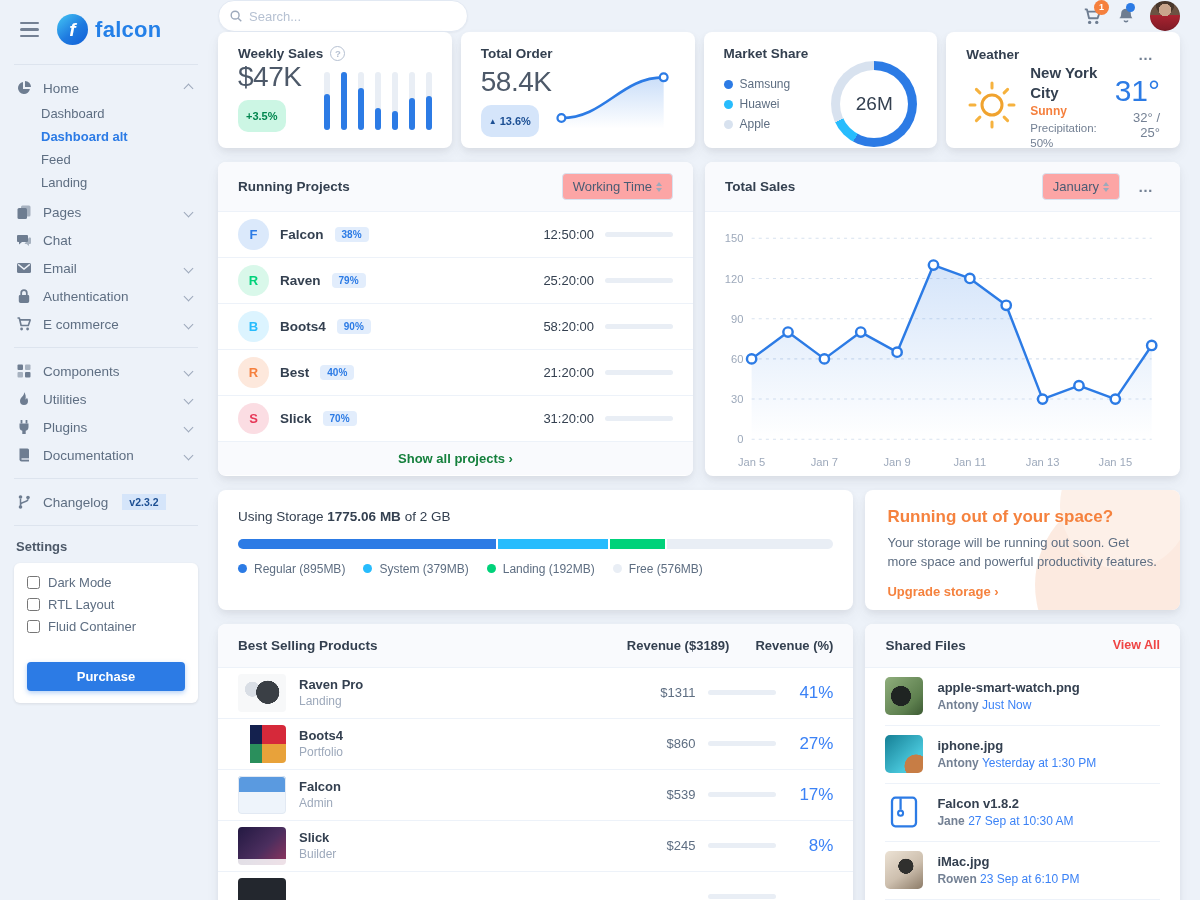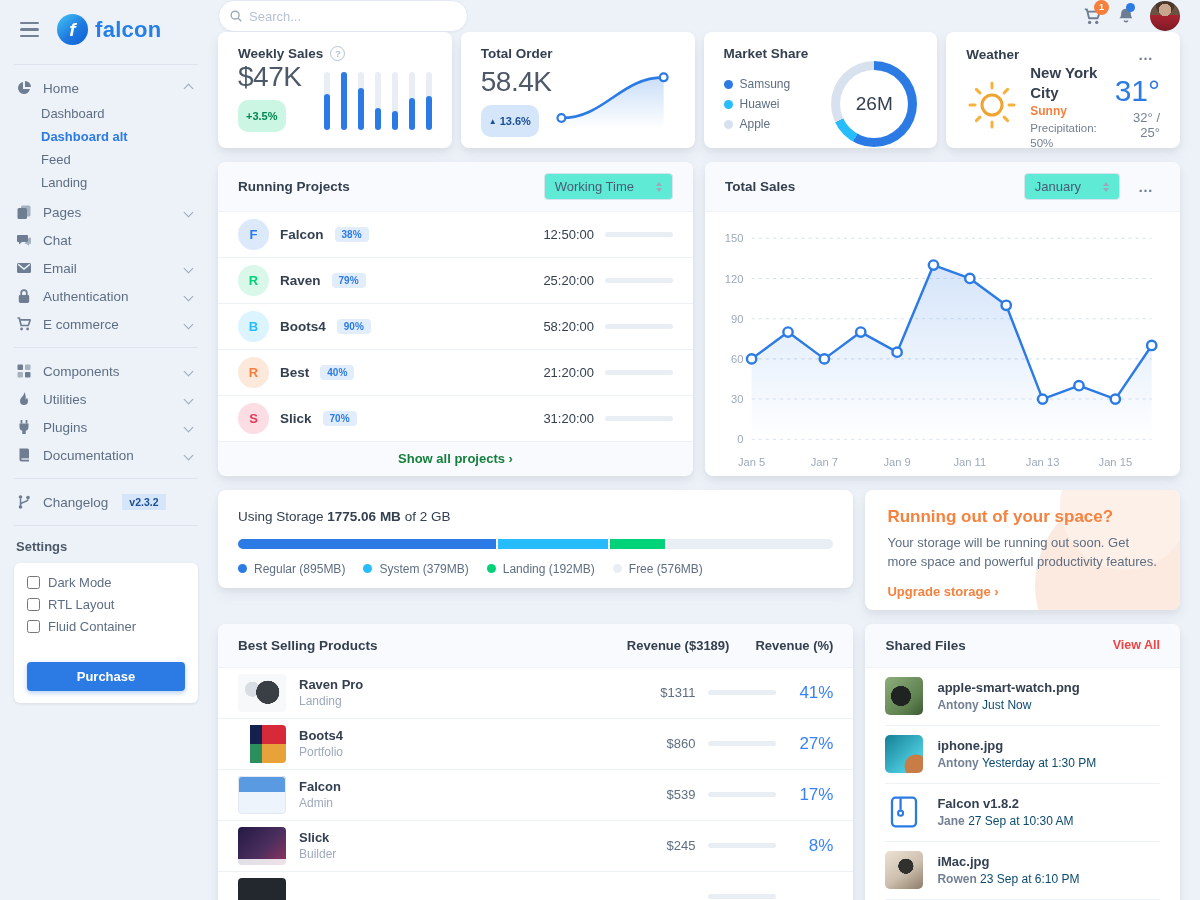--- a/index.html
+++ b/index.html
@@ -104,22 +104,22 @@
   .weather-city { font-size:15px; font-weight:bold; color:#344050; }
   .weather-cond { color:#f5803e; font-size:12px; font-weight:bold; margin-top:2px; }
   .weather-precip { color:#748194; font-size:11.5px; margin-top:1px; }
   .weather-right { margin-left:auto; text-align:right; }
   .weather-temp { font-size:30px; color:#2c7be5; }
   .weather-range { color:#748194; font-size:13px; margin-top:2px; }
 
   
   .panel-header { background:#f9fafd; padding:11px 20px; display:flex; align-items:center;
     border-bottom:1px solid #edf2f9; min-height:44px; }
-  .select-box { margin-left:auto; display:flex; align-items:center; gap:22px; border:1px solid #d8e2ef;
-    border-radius:4px; padding:5px 10px; font-size:13px; color:#495c74; background:#5eead4; cursor:pointer; }
+  .select-box { margin-left:auto; display:flex; align-items:center; gap:4px; border:1px solid #d8e2ef;
+    border-radius:4px; padding:5px 10px; font-size:13px; color:#495c74; background:#fca5a5; cursor:pointer; }
   .sort-arrows { display:flex; flex-direction:column; gap:2px; }
   .tri-up { width:0; height:0; border-left:3.5px solid transparent; border-right:3.5px solid transparent;
     border-bottom:4px solid #9da9bb; }
   .tri-down { width:0; height:0; border-left:3.5px solid transparent; border-right:3.5px solid transparent;
     border-top:4px solid #9da9bb; }
 
   .proj-row { display:flex; align-items:center; gap:11px; padding:0 20px; height:46px;
     border-bottom:1px solid #edf2f9; }
   .proj-avatar { width:31px; height:31px; border-radius:50%; display:grid; place-items:center;
     font-weight:bold; font-size:13px; flex:none; }
@@ -129,21 +129,21 @@
   .proj-time { margin-left:auto; color:#344050; font-size:13px; }
   .mini-track { width:68px; height:5px; background:#e9eef5; border-radius:3px; overflow:hidden; flex:none; }
   .mini-fill { height:100%; background:#2c7be5; border-radius:3px; }
   .panel-footer { background:#f9fafd; text-align:center; padding:9px 0; }
   .footer-link { color:#15803d; font-size:13px; font-weight:bold; text-decoration:none; cursor:pointer; }
 
   .chart-wrap { padding:10px 10px 2px 6px; }
   .chart-wrap svg { display:block; width:100%; height:auto; }
 
   
-  .storage-card { padding:19px 20px; height:98px; }
+  .storage-card { padding:19px 20px; height:120px; }
   .storage-line { font-size:13.5px; color:#344050; }
   .storage-line b { font-weight:bold; }
   .storage-bar { display:flex; gap:2px; height:10px; border-radius:5px; overflow:hidden; margin:15px 0 13px; }
   .storage-seg { height:100%; }
   .storage-legend { display:flex; gap:18px; font-size:12px; color:#748194; align-items:center; }
   .promo-card { padding:17px 22px; height:120px; }
   .blob1 { position:absolute; right:-45px; bottom:-70px; width:190px; height:190px; border-radius:50%;
     background:#fbe5d8; opacity:.8; }
   .blob2 { position:absolute; right:-10px; top:-50px; width:130px; height:130px; border-radius:50%;
     background:#fdf0e8; }
@@ -173,21 +173,21 @@
   .thumb-dark { background:#23272e; }
 
   
   .view-all { margin-left:auto; color:#ef4444; font-size:12.5px; font-weight:bold; text-decoration:none; cursor:pointer; }
   .file-row { display:flex; align-items:center; gap:14px; margin:0 20px; padding:9px 0; height:58px;
     border-bottom:1px solid #edf2f9; }
   .file-thumb { width:38px; height:38px; border-radius:5px; flex:none; }
   .file-name { font-weight:bold; font-size:13px; color:#344050; text-decoration:none; cursor:pointer; }
   .file-meta { font-size:12px; margin-top:3px; }
   .file-user { color:#748194; font-weight:bold; }
-  .file-time { color:#0c4a6e; }
+  .file-time { color:#3b82f6; }
   .thumb-watch { background:radial-gradient(circle at 42% 50%, #1f2422 0 34%, rgba(0,0,0,0) 35%),
     linear-gradient(135deg,#8fae7c,#5d7f4e 70%,#3c5a33); }
   .thumb-iphone { background:radial-gradient(circle at 82% 82%, #c77d45 0 26%, rgba(0,0,0,0) 27%),
     linear-gradient(135deg,#157f95,#49c7db 70%); }
   .thumb-file { display:grid; place-items:center; background:#fff; }
   .thumb-imac { background:radial-gradient(circle at 55% 40%, #30302e 0 24%, rgba(0,0,0,0) 25%),
     linear-gradient(145deg,#ece2d4,#cdbfae 55%,#8c7b67); }
 </style>
 </head>
 <body>

